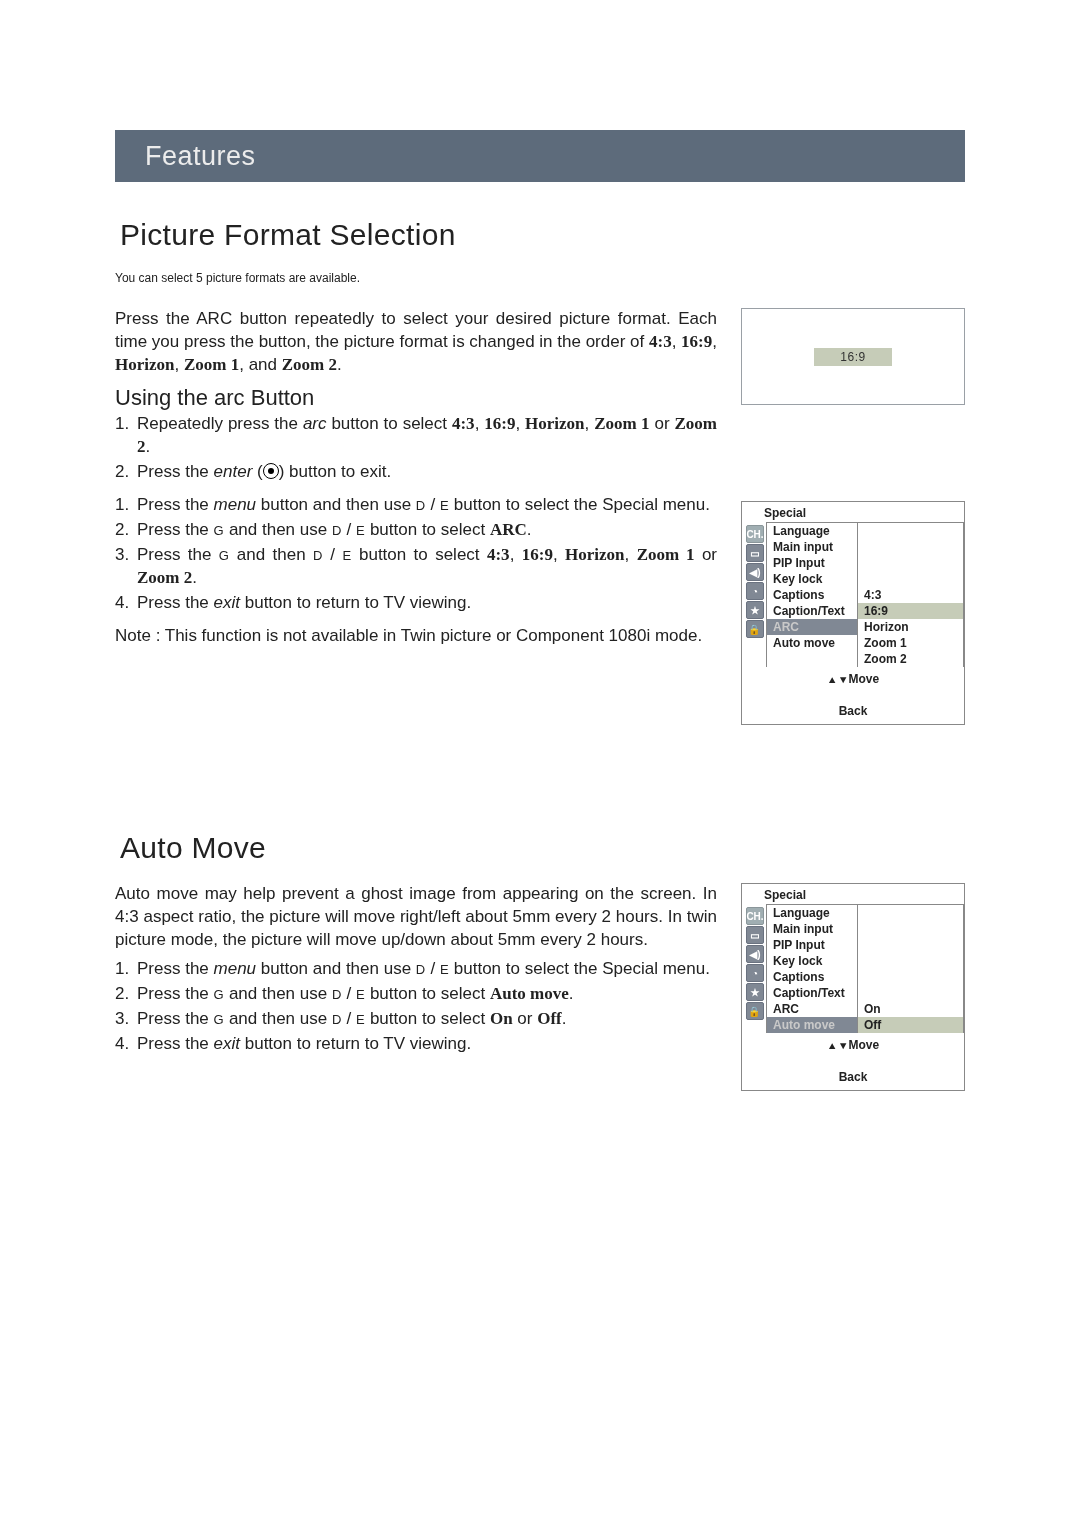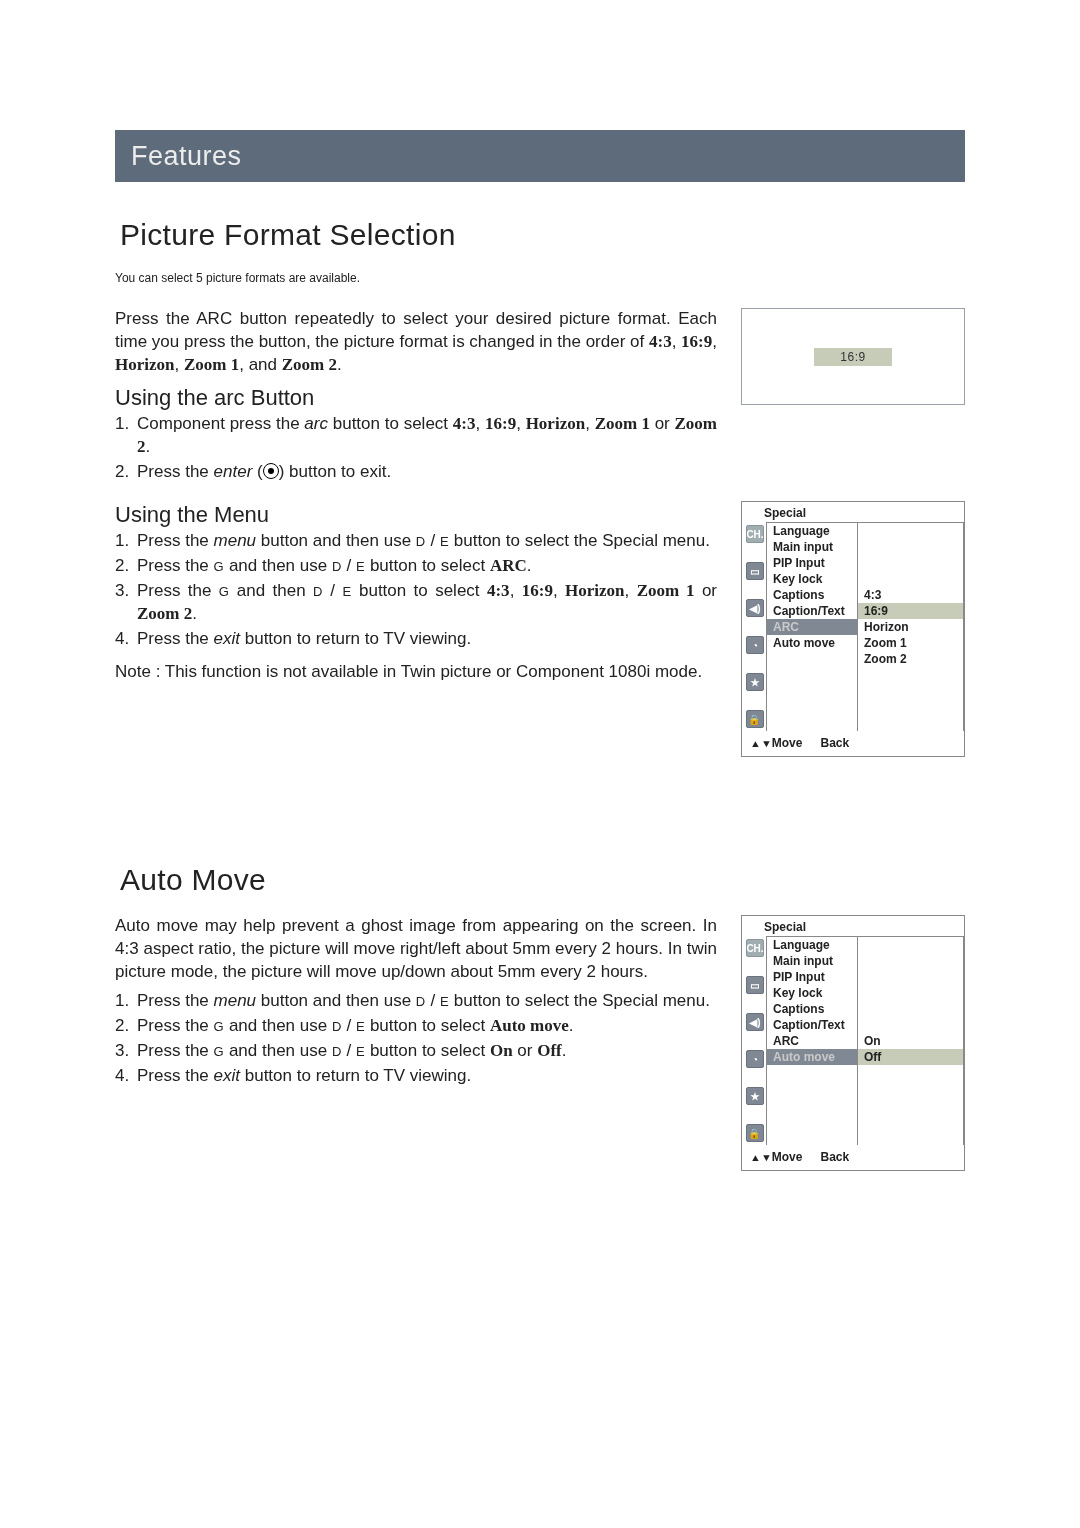--- a/index.html
+++ b/index.html
@@ -2,21 +2,21 @@
 <html><head>
 <meta charset="utf-8">
 <style>
   html, body { margin: 0; padding: 0; background: #fff; }
   body { width: 1080px; height: 1528px; font-family: Arial, Helvetica, sans-serif; color: #222; }
   .page { padding: 130px 115px 0 115px; position: relative; }
 
   .header-bar {
     background: #5d6b7b; color: #ececec;
     height: 52px; display: flex; align-items: center;
-    padding-left: 16px; font-size: 27px; font-weight: 400; letter-spacing: 0.5px;
+    padding-left: 30px; font-size: 27px; font-weight: 400; letter-spacing: 0.5px;
   }
 
   .section-title {
     font-size: 30px; font-weight: 400; color: #222;
     margin: 36px 0 18px 5px; letter-spacing: 0.3px;
   }
 
   .intro { font-size: 12px; line-height: 1.35; margin: 0 0 22px 0; }
 
   .columns { display: flex; gap: 24px; align-items: flex-start; }
@@ -50,31 +50,31 @@
   }
 
   
   .osd {
     width: 222px; border: 1px solid #888; background: #fff; font-size: 12px; color: #222; font-weight: bold;
   }
   .osd-title { padding: 4px 0 2px 22px; font-size: 12px; }
   .osd-body { display: flex; }
   .osd-icons {
     width: 20px; background: #fff; border-right: 0; display: flex; flex-direction: column;
-    align-items: center; gap: 19px; padding: 3px 1px 3px 3px;
+    align-items: center; gap: 1px; padding: 3px 1px 3px 3px;
   }
   .osd-icon-slot { width: 16px; height: 16px; background: #808894; border: 1px solid #6a7280; border-radius: 2px; display:flex;align-items:center;justify-content:center;color:#fff;font-size:10px; }
   .osd-icon-slot.ch { background: #a0aeb2; border-color:#8a969a; }
   .osd-lists { flex: 1; display: flex; }
   .osd-list-left { width: 90px; border: 1px solid #888; border-bottom: none; }
   .osd-list-right { flex: 1; border: 1px solid #888; border-left: none; border-bottom: none; }
   .osd-row { height: 16px; padding: 0 6px; line-height: 16px; white-space: nowrap; overflow: hidden; }
   .osd-row.selected-left { background: #808894; color: #eee; }
   .osd-row.selected-right { background: #c6ccb8; }
-  .osd-footer { display:flex; gap:18px; padding: 5px 8px 6px 8px; font-size: 12px; align-items:center; }
+  .osd-footer { display:flex; gap:18px; padding: 5px 8px 6px 8px; font-size: 12px; align-items:center;flex-direction:column; }
   .updown { display:inline-block; font-size: 11px; transform: scaleY(0.9); }
   
   .pagewrap { position: relative; }
 
   .gap-b { height: 70px; }
 
   .pagefoot { text-align: center; font-size: 17px; margin-top: 300px; }
 </style>
 </head>
 <body>
@@ -95,34 +95,33 @@
         <span class="bold-inline">4:3</span>, 
         <span class="bold-inline">16:9</span>, 
         <span class="bold-inline">Horizon</span>, 
         <span class="bold-inline">Zoom 1</span>, and 
         <span class="bold-inline">Zoom 2</span>.
       </p>
 
       <div class="subhead">Using the arc Button</div>
       <ol class="steps">
         <li>
-          <span>Component press the </span><span class="ital">arc</span><span> button to select </span>
+          <span>Repeatedly press the </span><span class="ital">arc</span><span> button to select </span>
           <span class="bold-inline">4:3</span>, 
           <span class="bold-inline">16:9</span>, 
           <span class="bold-inline">Horizon</span>, 
           <span class="bold-inline">Zoom 1</span><span> or </span><span class="bold-inline">Zoom 2</span>.
         </li>
         <li>
           <span>Press the </span><span class="ital">enter</span>
           (<span class="enter-dot"></span>)
           <span> button to exit.</span>
         </li>
       </ol>
 
-      <div class="subhead" style="margin-top:18px;">Using the Menu</div>
       <ol class="steps">
         <li>
           <span>Press the </span><span class="ital">menu</span><span> button and then use </span>
           <span class="smallcaps">D</span><span> / </span><span class="smallcaps">E</span>
           <span> button to select the Special menu.</span>
         </li>
         <li>
           <span>Press the </span><span class="smallcaps">G</span><span> and then use </span>
           <span class="smallcaps">D</span><span> / </span><span class="smallcaps">E</span>
           <span> button to select </span><span class="bold-inline">ARC</span>.

